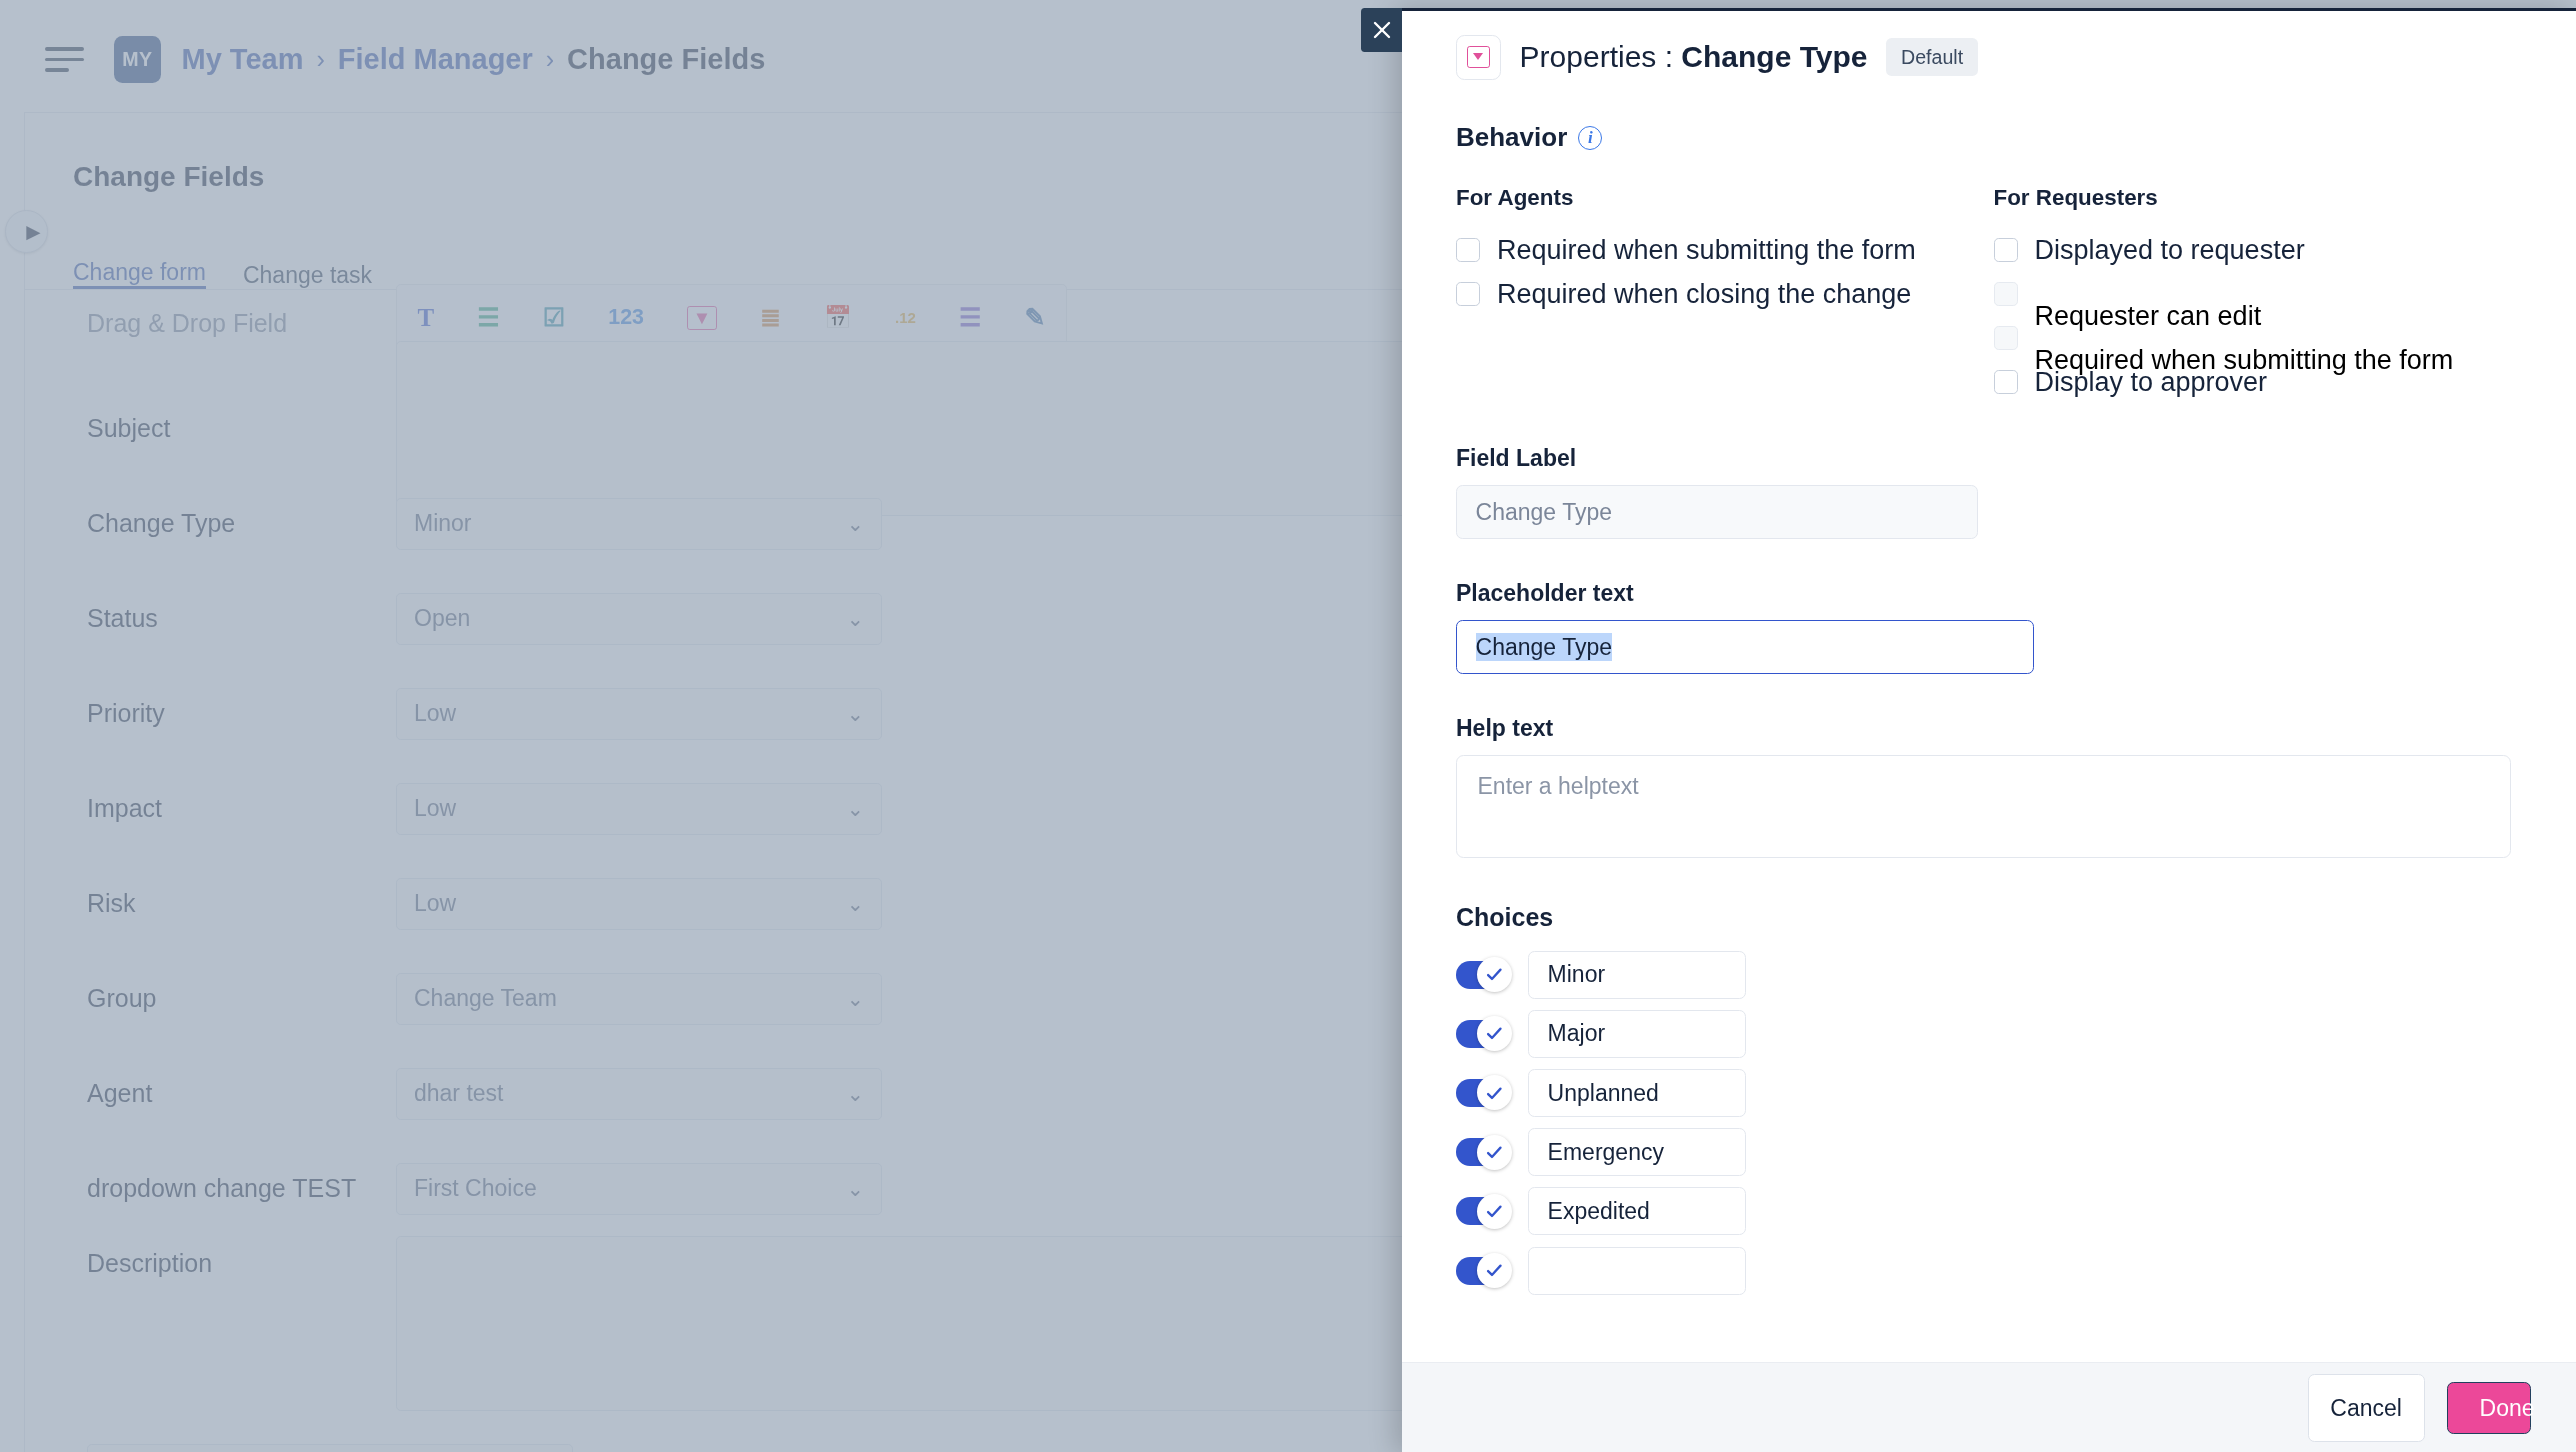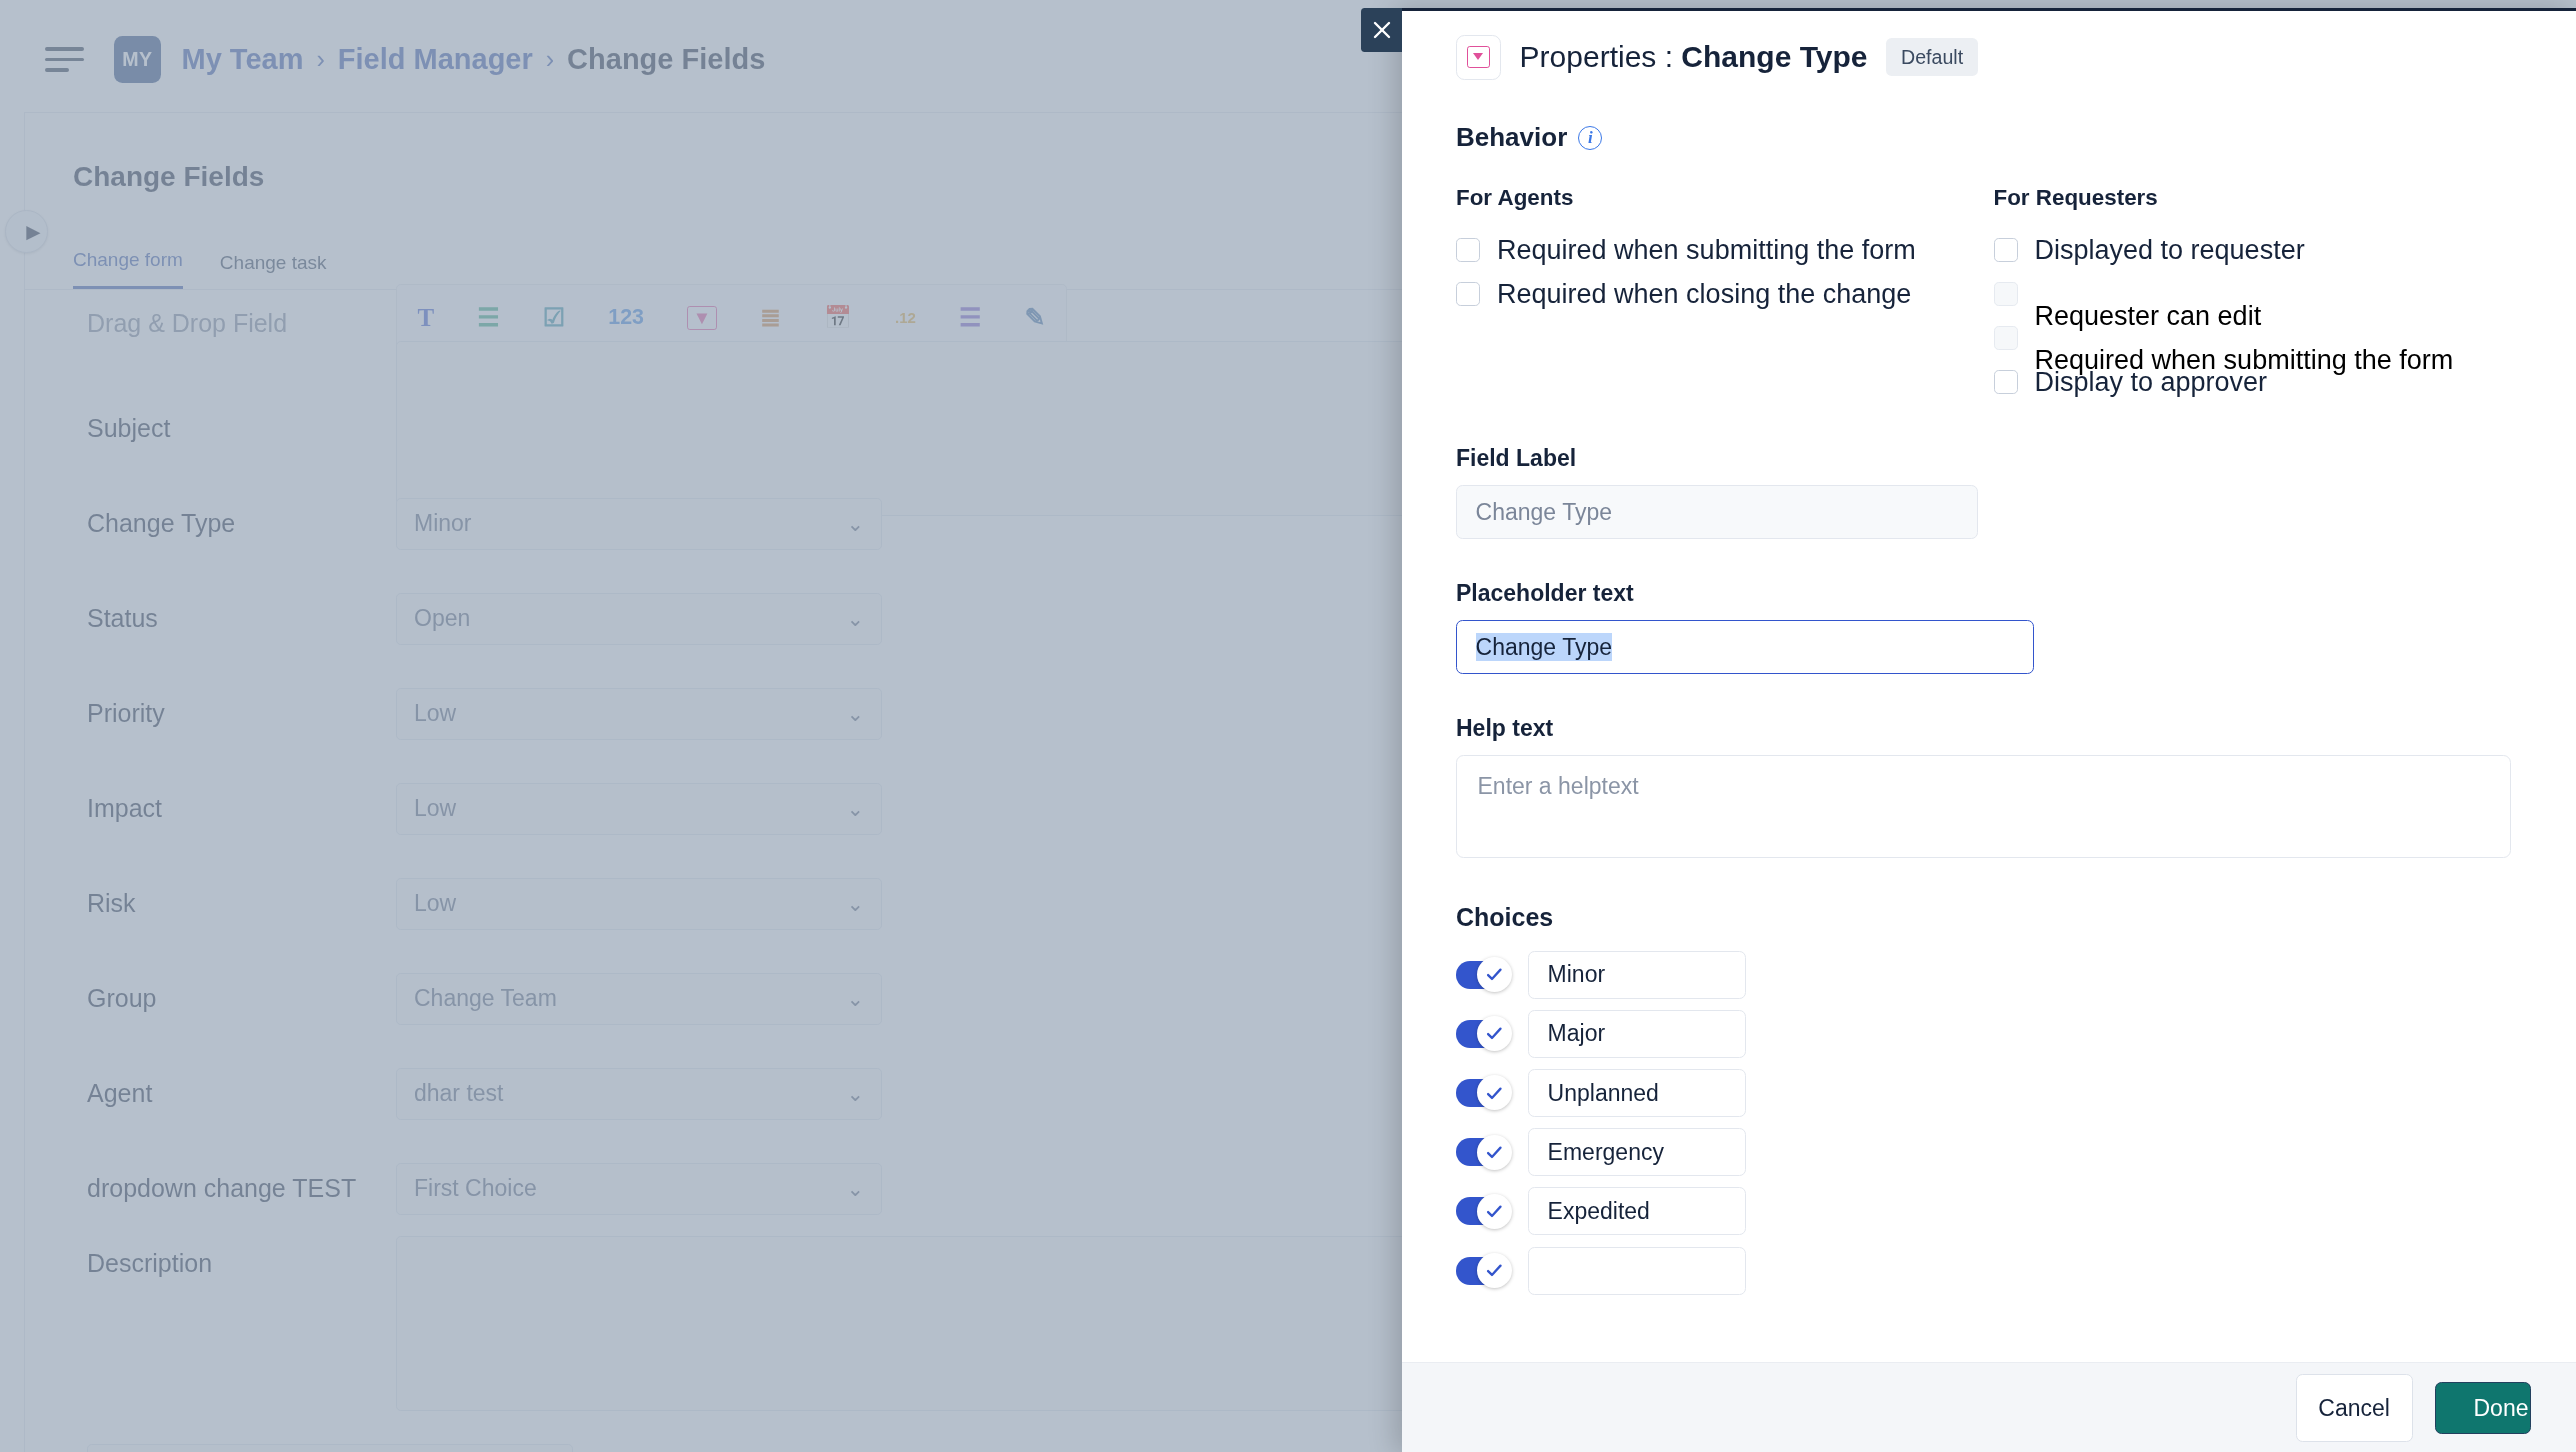--- a/index.html
+++ b/index.html
@@ -55,21 +55,21 @@
   }
   .page-title {
     font-size: 28px; font-weight: bold; color: #16233a;
     padding: 48px 0 0 48px;
   }
   .tabs {
     margin-top: 39px; border-bottom: 0.9px solid #e2e6ec;
     display: flex; padding-left: 48px; gap: 37px;
     height: 58px; align-items: flex-end;
   }
-  .tab { font-size: 19px; color: #2a3a52; padding-bottom: 15px; cursor: pointer; }
+  .tab { font-size: 23px; color: #2a3a52; cursor: pointer; }
   .tab.active { color: #3355a8; border-bottom: 3.7px solid #3355a8; font-weight: 500; }
 
   .palette-row {
     position: relative; height: 67px; display: flex; align-items: center;
     padding-left: 62px;
   }
   .dnd-label { font-size: 25px; color: #7b8699; width: 308px; }
   .palette {
     position: absolute; left: 371px; top: -5.6px;
     width: 671px; height: 67px;
@@ -201,21 +201,21 @@
   }
 
   .panel-foot {
     height: 92px; background: #f4f6f9; border-top: 0.9px solid #eaedf2;
     display: flex; align-items: center; justify-content: flex-end;
     gap: 22.4px; padding-right: 45px; flex: none;
   }
   .btn { font-size: 23px; border-radius: 6.5px; cursor: pointer;
          display: flex; align-items: center; justify-content: center; }
   .btn-cancel { width: 117px; height: 68px; background: #fff; border: 0.9px solid #dde2ea; color: #16233a; }
-  .btn-done { width: 96px; height: 52px; background: #0f766e; color: #fff; border: 0.9px solid #22405e; padding-left: 36px; }
+  .btn-done { width: 84px; height: 52px; background: #ec4899; color: #fff; border: 0.9px solid #22405e; padding-left: 36px; }
 </style>
 </head>
 <body>
 
 <div id="root">
 
   <div class="bg-app">
 
     <div class="bg-topbar">
       <div class="hamburger">

